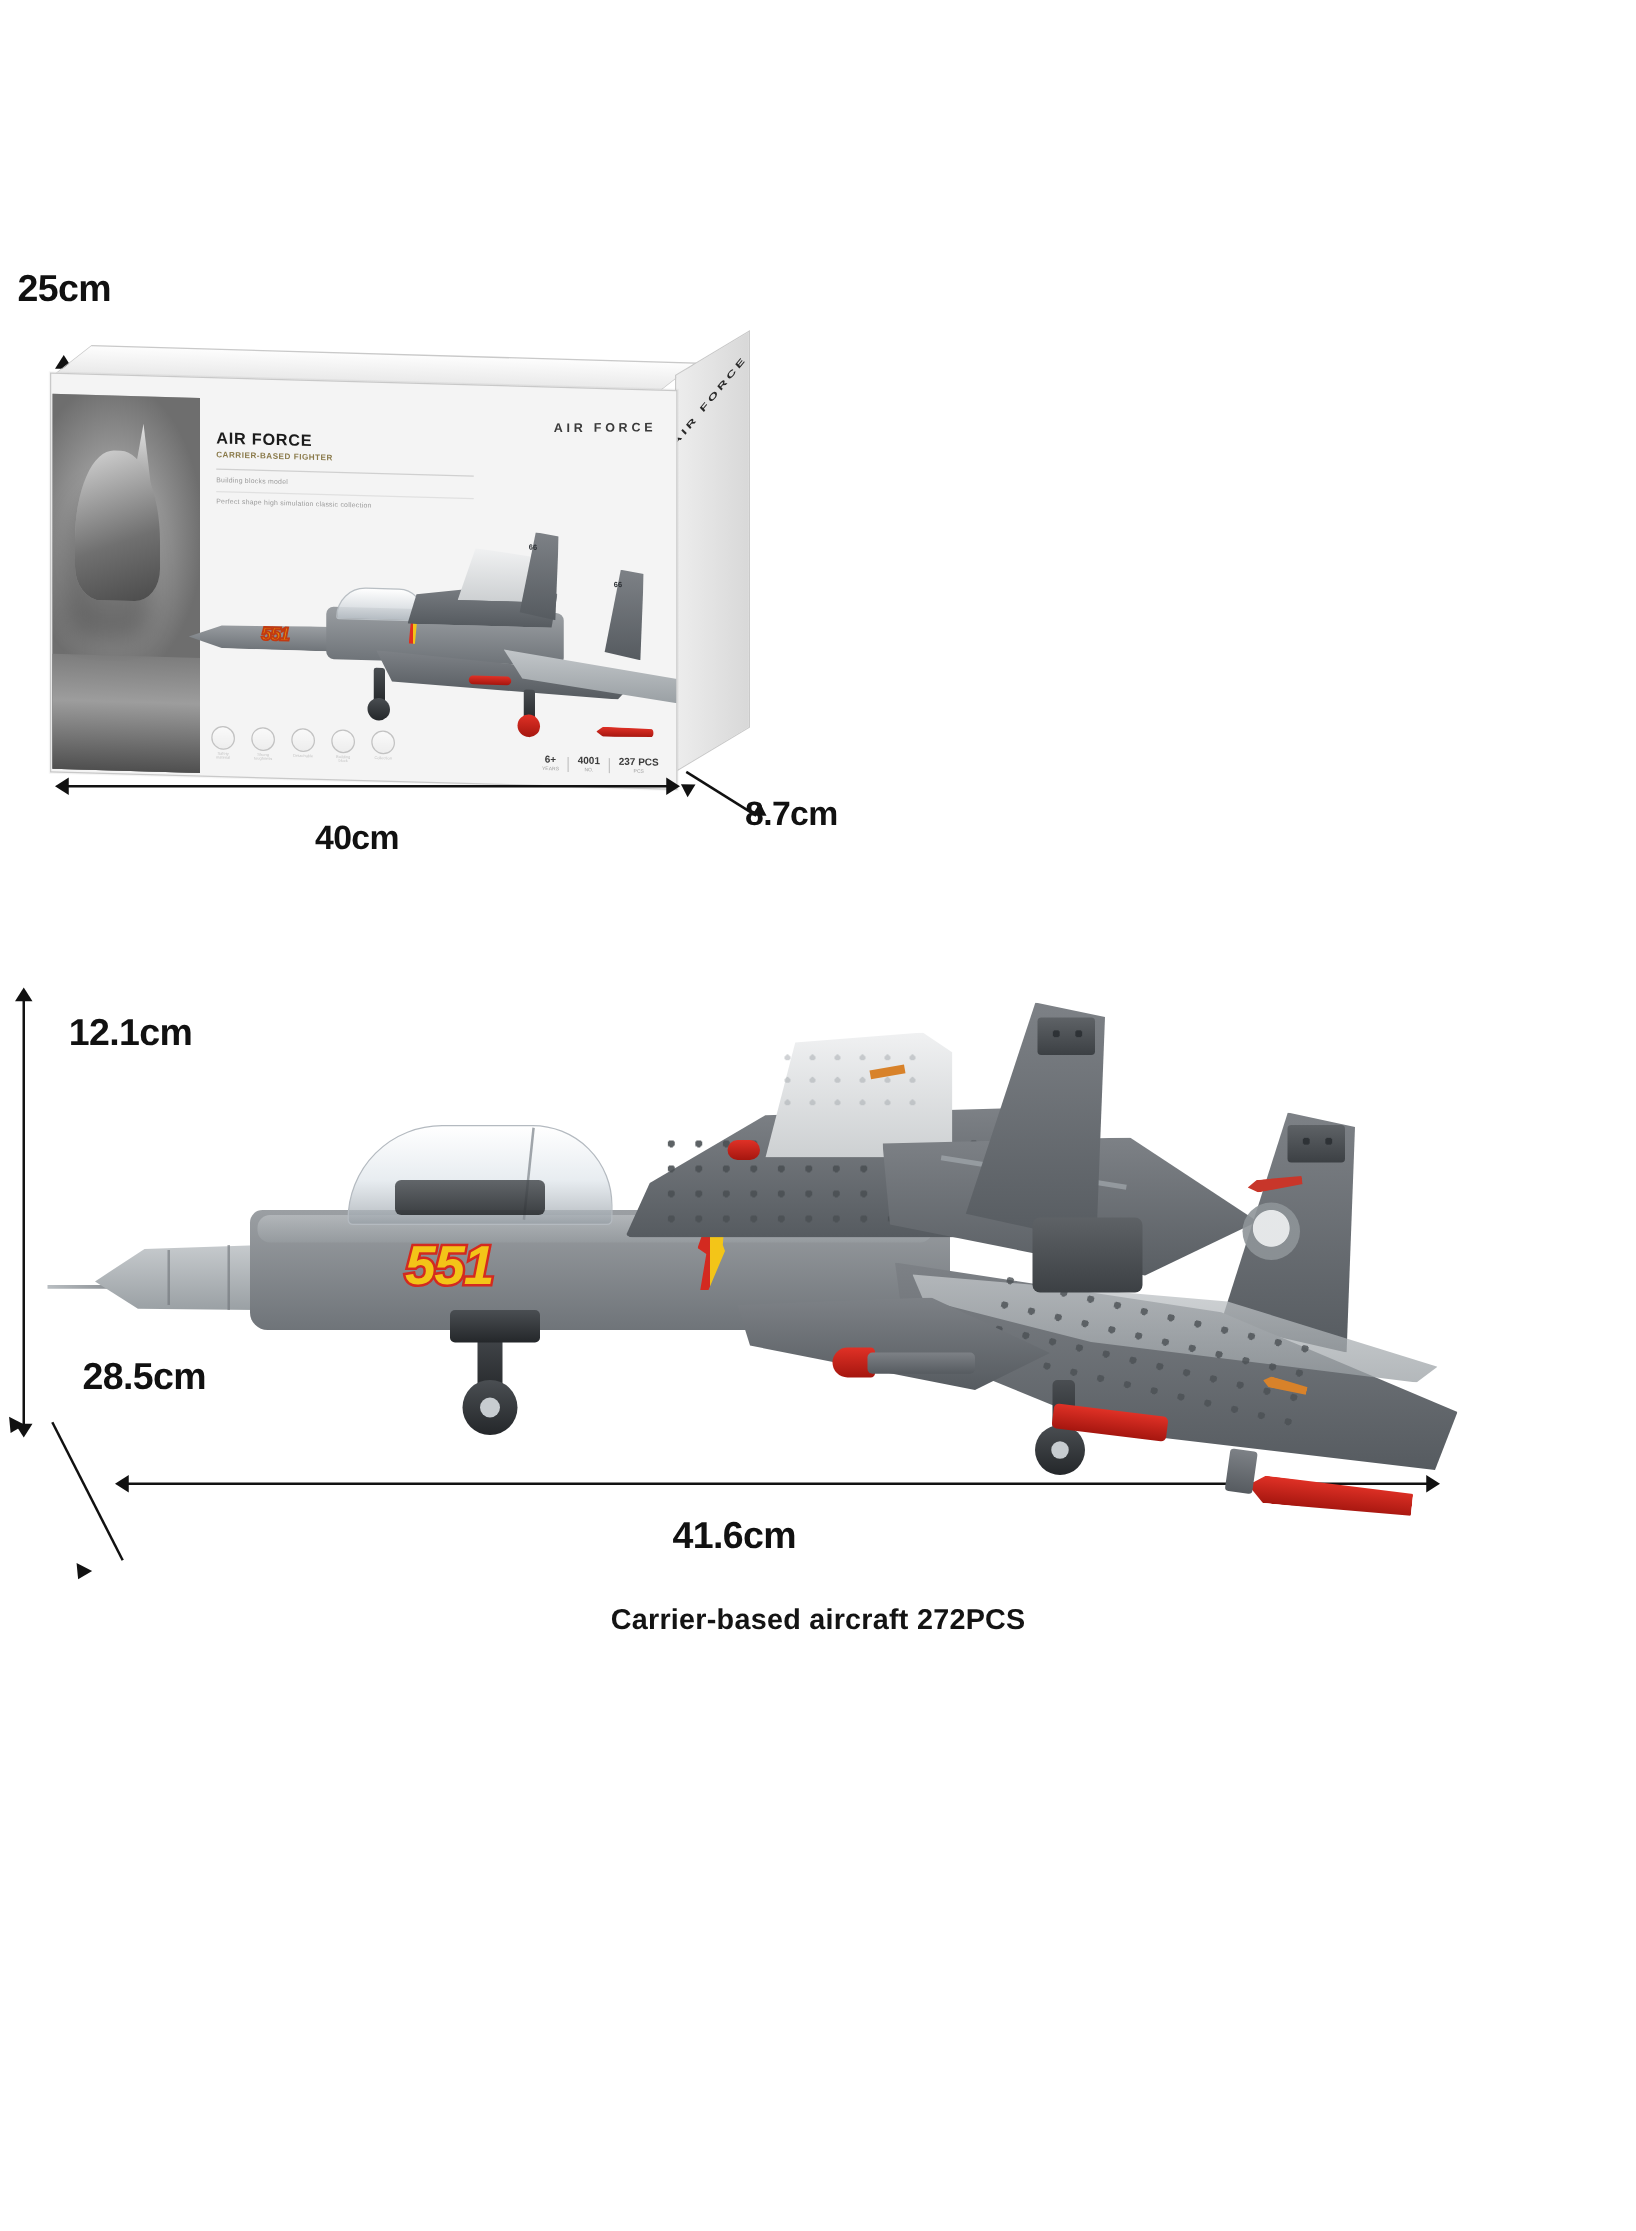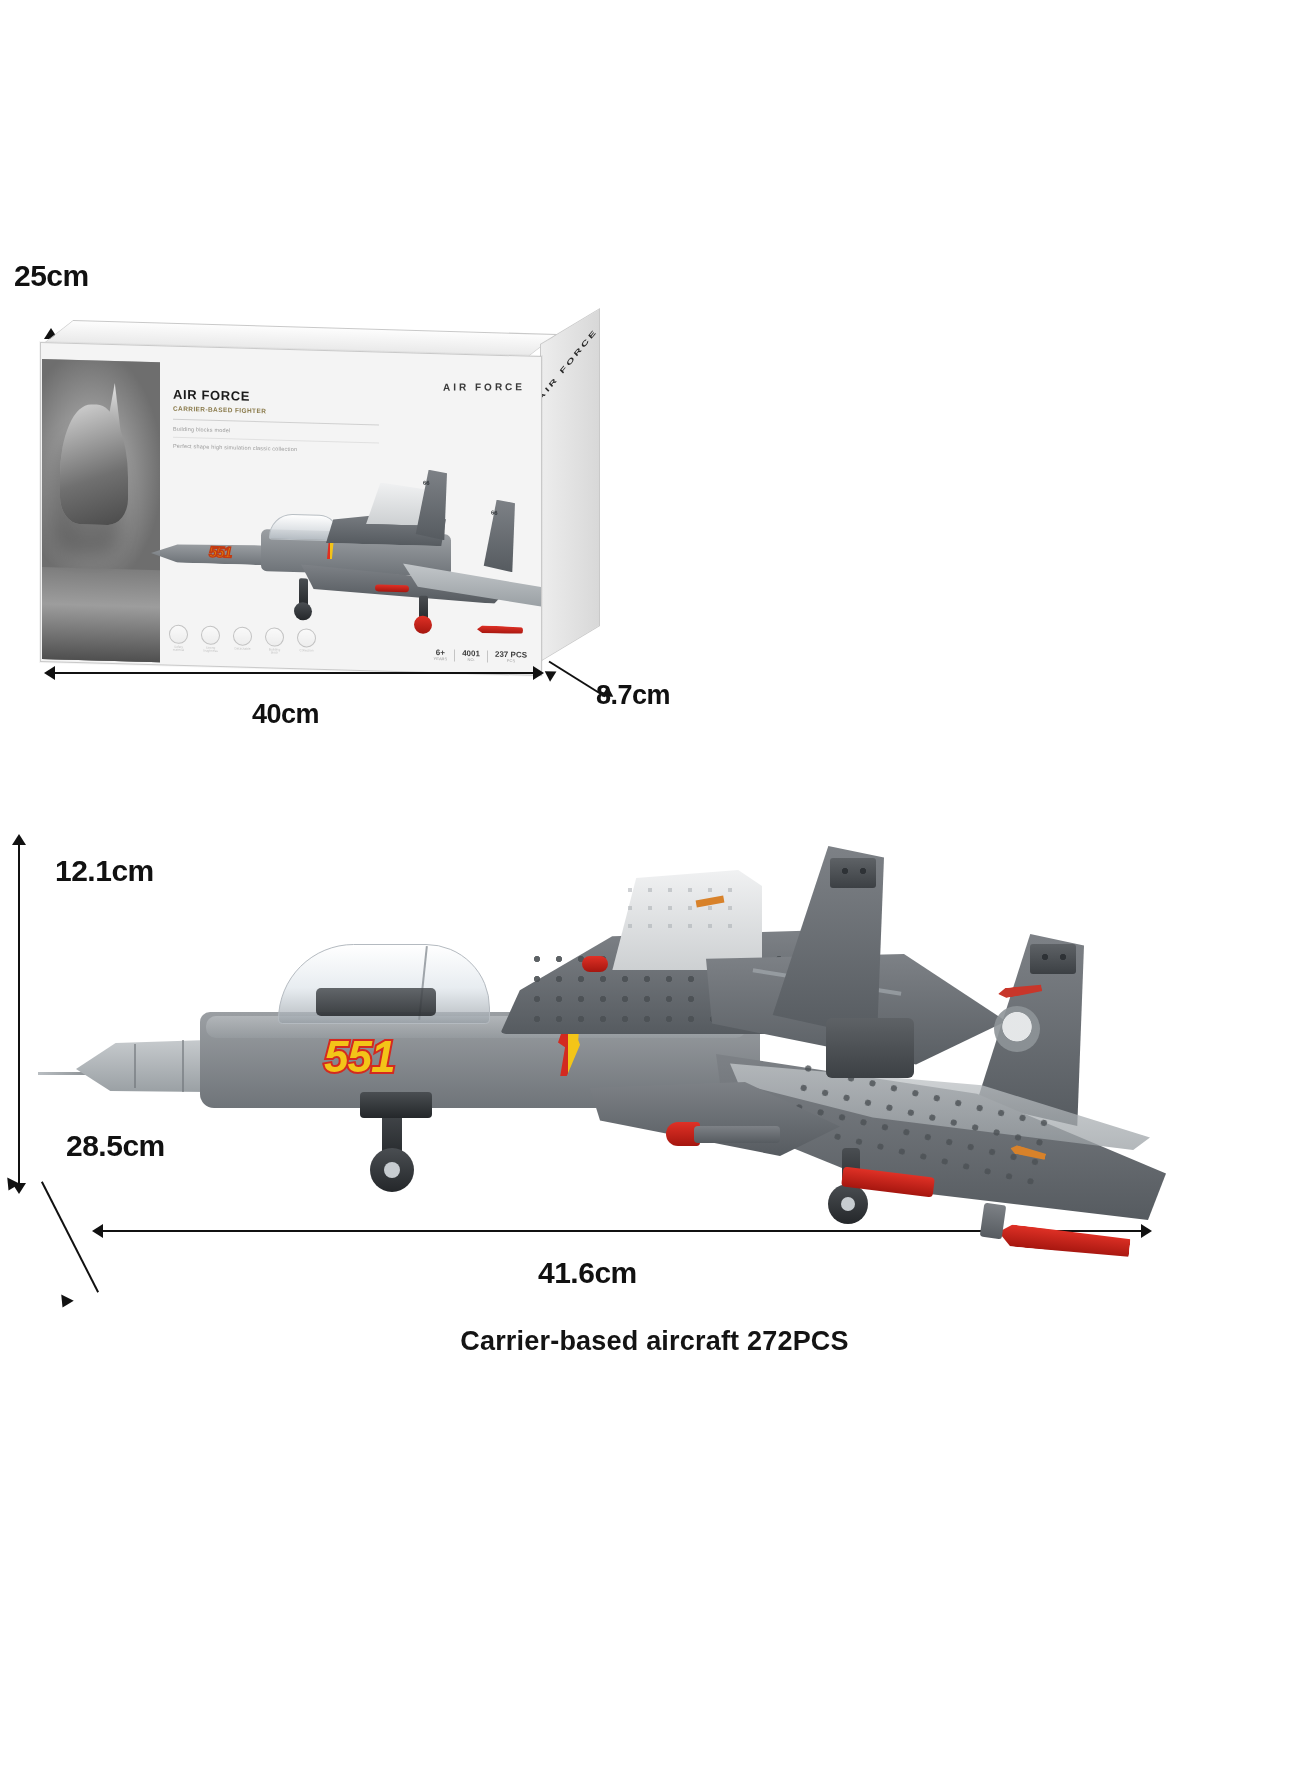--- a/index.html
+++ b/index.html
@@ -3,21 +3,21 @@
 <meta charset="utf-8">
 <style>
   html,body{margin:0;padding:0;}
   body{
     width:1309px;height:1785px;
     background:#ffffff;
     font-family:"Liberation Sans", sans-serif;
     position:relative;
     overflow:hidden;
   }
-  .stage{position:absolute;inset:0;margin-top:44px;}
+  .stage{position:absolute;inset:0;}
 
   
   .dim-label{
     position:absolute;
     font-weight:bold;
     color:#111111;
     letter-spacing:-0.5px;
     white-space:nowrap;
   }
 
@@ -130,21 +130,21 @@
   .grey   {background:linear-gradient(180deg,#9b9fa3,#6f7479);}
   .greyd  {background:linear-gradient(180deg,#7d8186,#565b60);}
   .greydd {background:linear-gradient(180deg,#5e6266,#3c4044);}
   .greyl  {background:linear-gradient(180deg,#c6cacd,#9aa0a4);}
   .white  {background:linear-gradient(180deg,#f0f1f2,#cdd0d2);}
   .red    {background:linear-gradient(180deg,#e03126,#a5160f);}
   .blk    {background:linear-gradient(180deg,#4a4e52,#24272a);}
 
   .caption{
     position:absolute;width:100%;text-align:center;
-    font-size:27px;font-weight:bold;color:#141414;letter-spacing:.2px;
+    font-size:23px;font-weight:bold;color:#141414;letter-spacing:.2px;
   }
 </style>
 </head>
 <body>
 
 <div class="stage">
 
   <div class="dim-label" style="left:14px;top:215px;font-size:30px;">25cm</div>
 
   <div class="arrow-v" style="left:44px;top:284px;width:14px;height:322px;">

